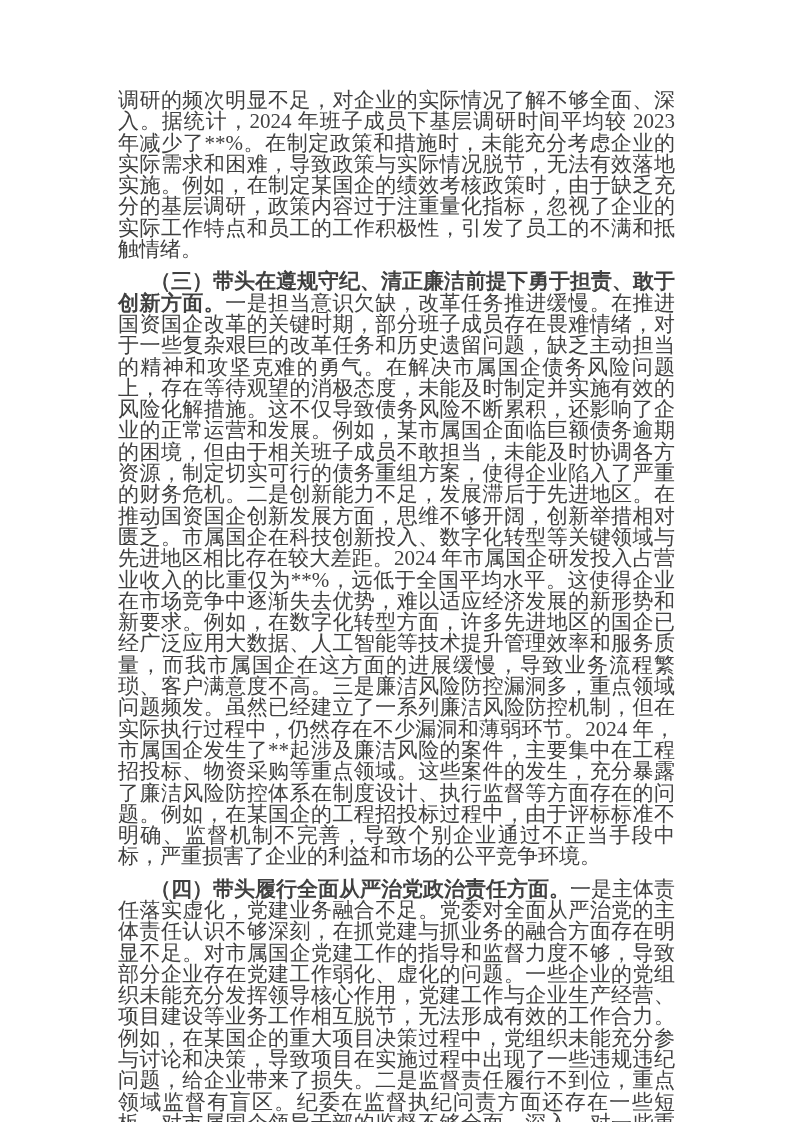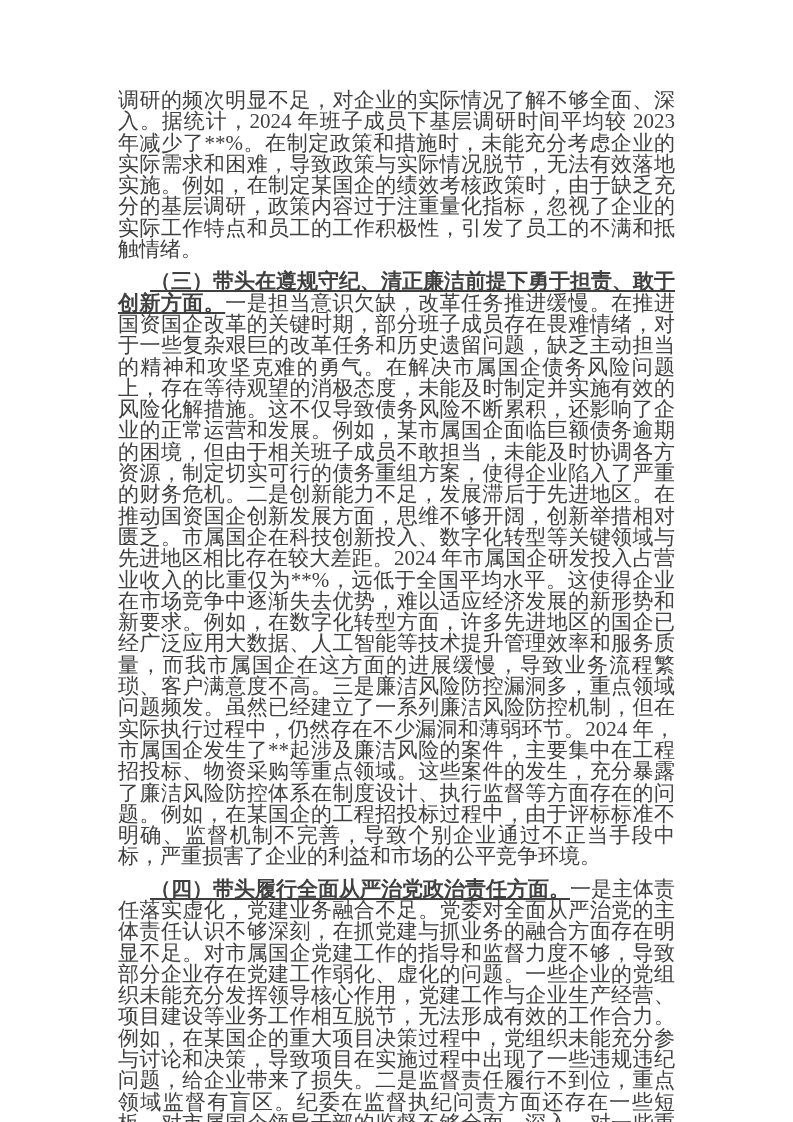--- a/index.html
+++ b/index.html
@@ -33,21 +33,20 @@
     text-indent: 32px;
   }
   .para.no-indent {
     text-indent: 0;
   }
   .para:last-child {
     margin-bottom: 11px;
   }
   .lead {
     font-weight: bold;
-    text-decoration: underline;
   }
 </style>
 </head>
 <body>
 
 <div class="page">
   <div class="doc">
 
     <p class="para no-indent"><span class="lead"></span><span>调研的频次明显不足，对企业的实际情况了解不够全面、深入。据统计，2024 年班子成员下基层调研时间平均较 2023 年减少了**%。在制定政策和措施时，未能充分考虑企业的实际需求和困难，导致政策与实际情况脱节，无法有效落地实施。例如，在制定某国企的绩效考核政策时，由于缺乏充分的基层调研，政策内容过于注重量化指标，忽视了企业的实际工作特点和员工的工作积极性，引发了员工的不满和抵触情绪。</span></p>
 

